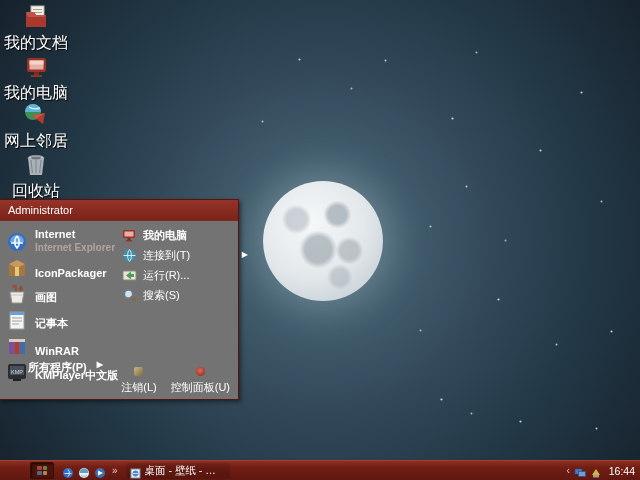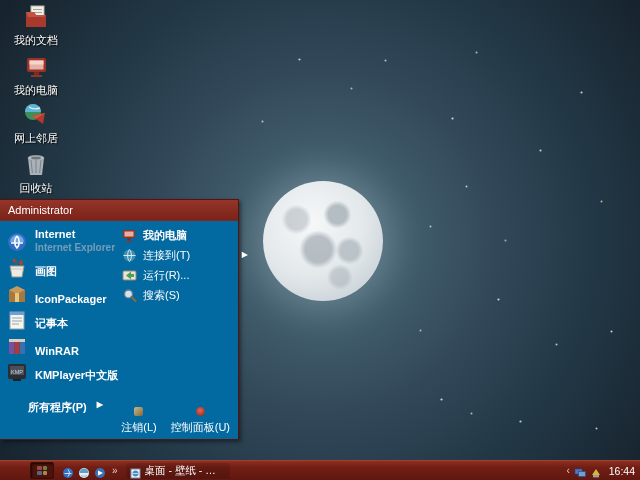--- a/index.html
+++ b/index.html
@@ -30,25 +30,25 @@
       radial-gradient(circle at 72% 58%, rgba(146,158,166,.5) 0 9px, transparent 14px),
       radial-gradient(circle at 28% 32%, rgba(158,168,176,.45) 0 10px, transparent 15px),
       radial-gradient(circle at 64% 80%, rgba(150,160,168,.4) 0 8px, transparent 13px),
       radial-gradient(circle at 40% 35%, #f6f8f9 0%, #e3e8eb 50%, #cdd5da 78%, #aab5bc 96%);
     box-shadow:0 0 34px 12px rgba(205,218,226,.22);}
 
   
   .dicon{position:absolute;left:4px;width:64px;display:flex;flex-direction:column;
     align-items:center;gap:3px;cursor:default;}
   .dicon .ic{width:26px;height:26px;display:block;}
-  .dicon .lbl{font-size:11px;color:#fff;text-shadow:1px 1px 1px #000;white-space:nowrap;}
+  .dicon .lbl{font-size:16px;color:#fff;text-shadow:1px 1px 1px #000;white-space:nowrap;}
 
   
-  .startmenu{position:absolute;left:0;top:199px;width:239px;height:241px;
-    background:#0369a1;border:1px solid #55150c;border-left:none;
+  .startmenu{position:absolute;left:0;top:199px;width:239px;height:201px;
+    background:#737373;border:1px solid #55150c;border-left:none;
     box-shadow:2px 2px 4px rgba(0,0,0,.45);box-sizing:border-box;}
   .sm-header{height:20px;line-height:20px;padding-left:8px;color:#fff;font-size:11px;
     background:linear-gradient(#96342a,#842a1f 60%,#7c2219);
     border-bottom:1px solid rgba(0,0,0,.18);}
   .sm-left{position:absolute;left:6px;top:23px;width:112px;display:flex;flex-direction:column;}
   .sm-left-item{height:26px;display:flex;align-items:flex-end;gap:7px;cursor:pointer;}
   .sm-left-item.tall{height:30px;}
   .sm-left-item .smic{width:22px;height:22px;flex:0 0 22px;}
   .sm-label{font-size:11px;font-weight:bold;color:#fff;white-space:nowrap;}
   .sm-sub{display:block;font-size:10px;font-weight:bold;color:rgba(255,220,210,.45);}
@@ -160,37 +160,37 @@
             </svg>
         </span>
         <span class="sm-text">
           <span class="sm-label">Internet</span>
           <span class="sm-sub">Internet Explorer</span>
         </span>
       </div>
       <div class="sm-left-item">
         <span class="smic">
           <svg viewBox="0 0 22 22">
+              <rect x="3" y="7" width="16" height="12" fill="#a8773d"></rect>
+              <path d="M3 7l8-4 8 4-8 4z" fill="#c79a5a"></path>
+              <rect x="9" y="10" width="4" height="9" fill="#e3c87e"></rect>
+            </svg>
+        </span>
+        <span class="sm-label">IconPackager</span>
+      </div>
+      <div class="sm-left-item">
+        <span class="smic">
+          <svg viewBox="0 0 22 22">
               <path d="M6 4l2-3 2 5zM12 6l4-4 1 6z" fill="#b5452f"></path>
               <path d="M10 2v7M15 3l-1 6" stroke="#7a5230" stroke-width="1.2"></path>
               <path d="M4 9h14l-2 11H6z" fill="#ecebe6" stroke="#9a968a"></path>
               <path d="M5 12h12" stroke="#c9c5b8"></path>
             </svg>
         </span>
         <span class="sm-label">画图</span>
-      </div>
-      <div class="sm-left-item">
-        <span class="smic">
-          <svg viewBox="0 0 22 22">
-              <rect x="3" y="7" width="16" height="12" fill="#a8773d"></rect>
-              <path d="M3 7l8-4 8 4-8 4z" fill="#c79a5a"></path>
-              <rect x="9" y="10" width="4" height="9" fill="#e3c87e"></rect>
-            </svg>
-        </span>
-        <span class="sm-label">IconPackager</span>
       </div>
       <div class="sm-left-item">
         <span class="smic">
           <svg viewBox="0 0 22 22">
               <rect x="4" y="3" width="14" height="17" fill="#f4f4f0" stroke="#9aa0a6"></rect>
               <rect x="4" y="3" width="14" height="3" fill="#6f9fd8"></rect>
               <path d="M6 9h10M6 12h10M6 15h7" stroke="#9aa4ae" stroke-width="1"></path>
             </svg>
         </span>
         <span class="sm-label">记事本</span>

